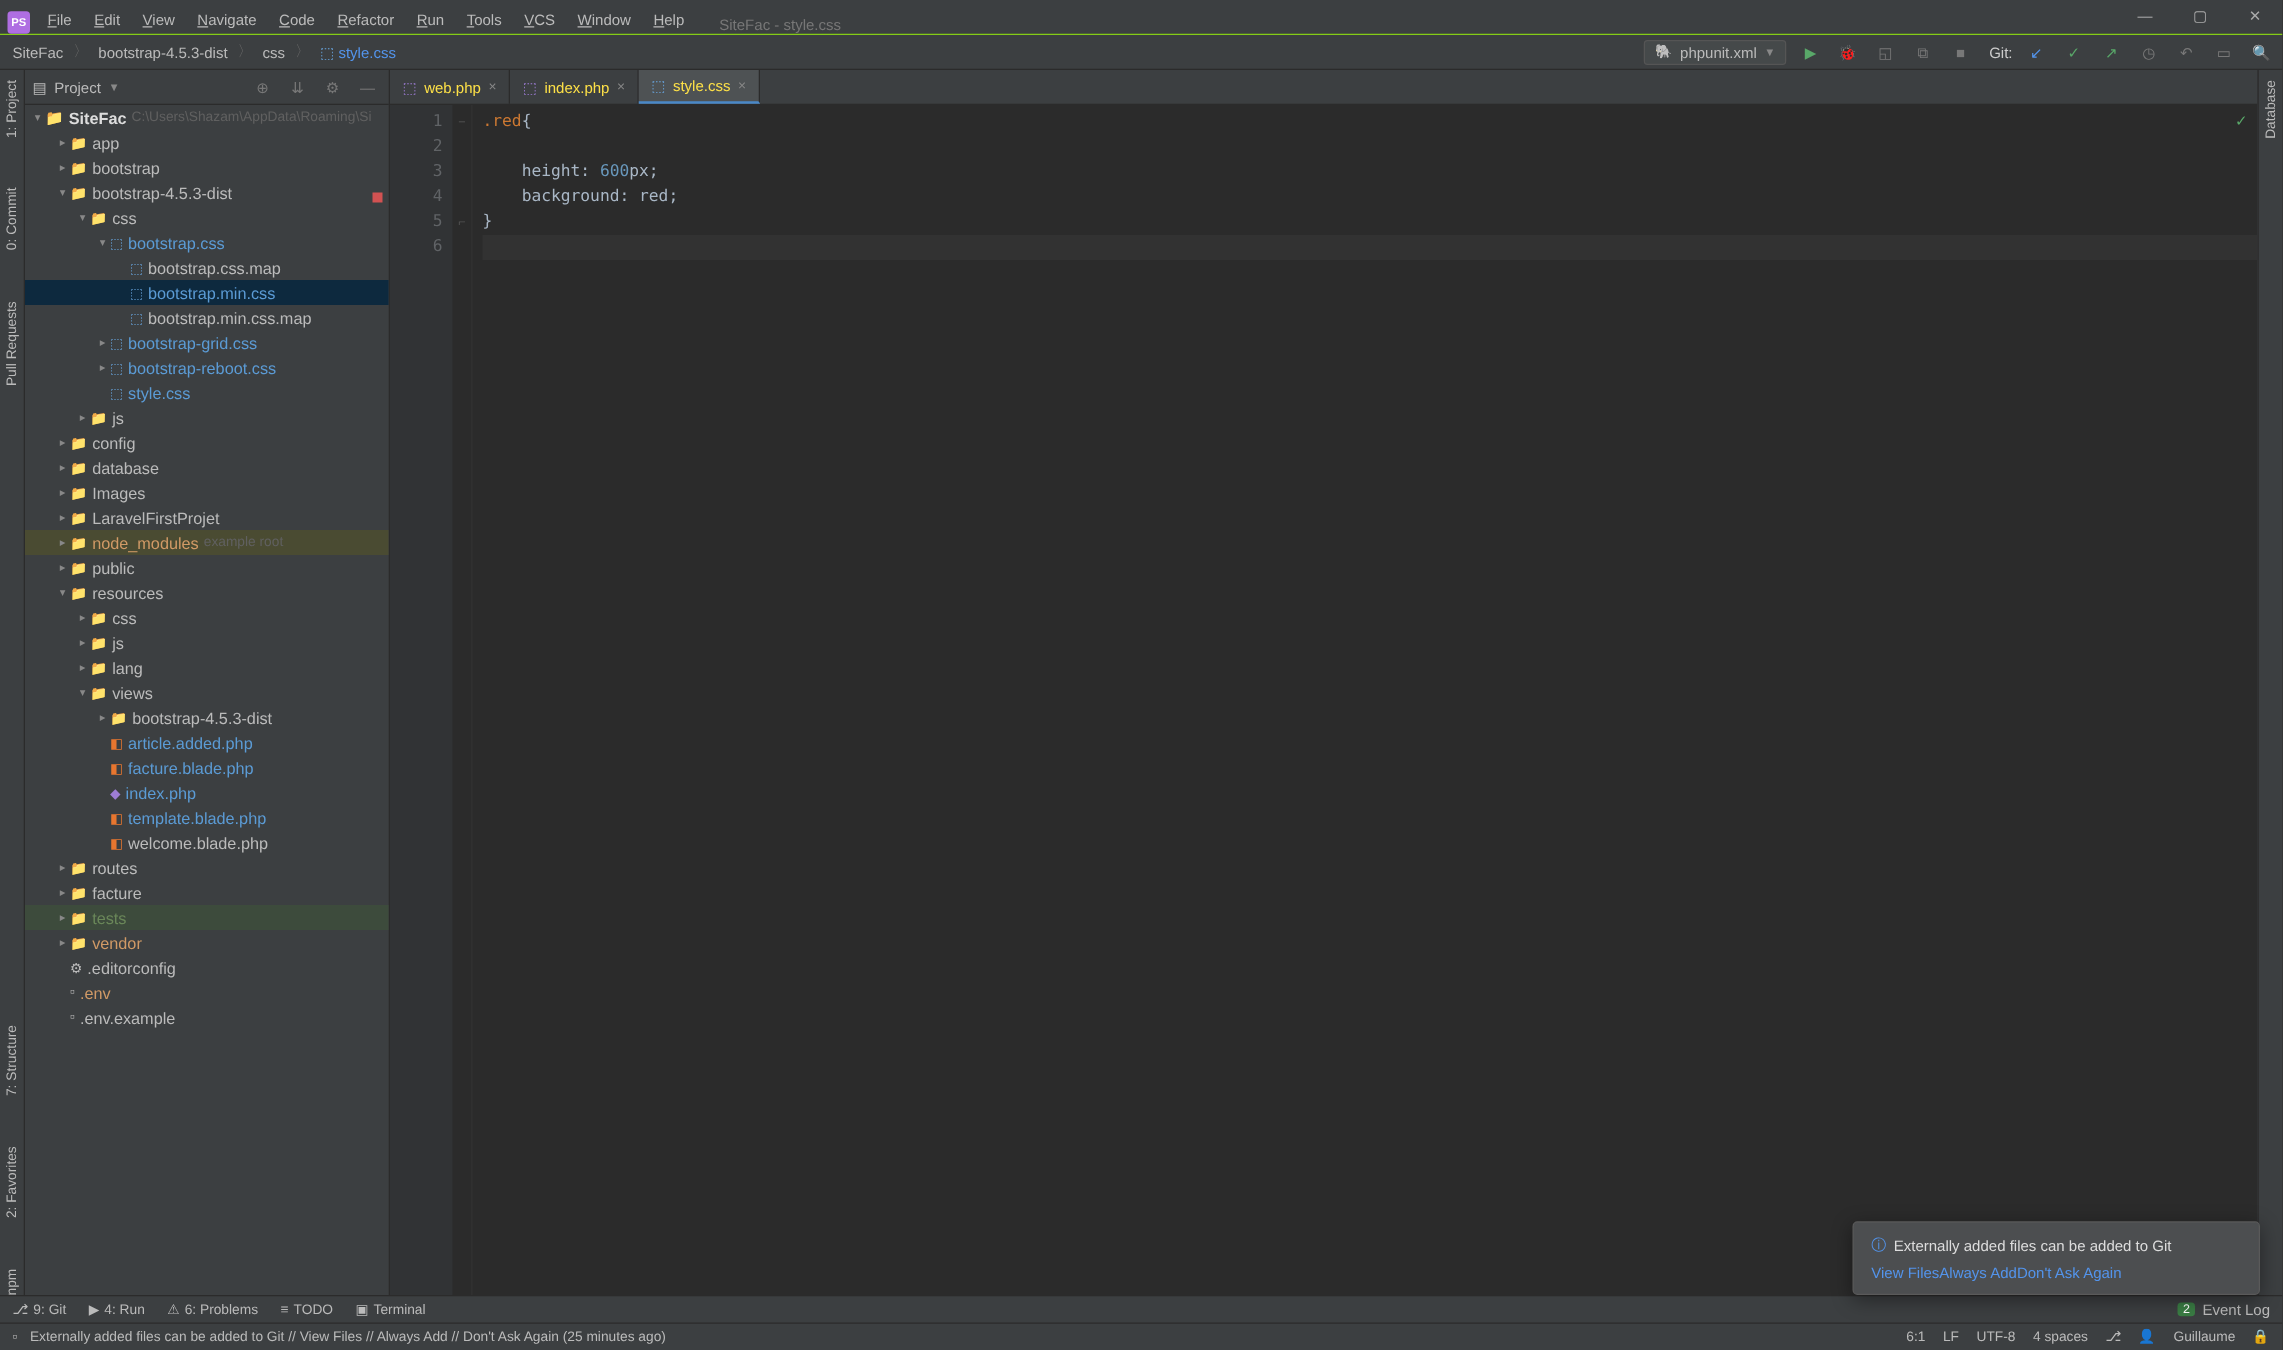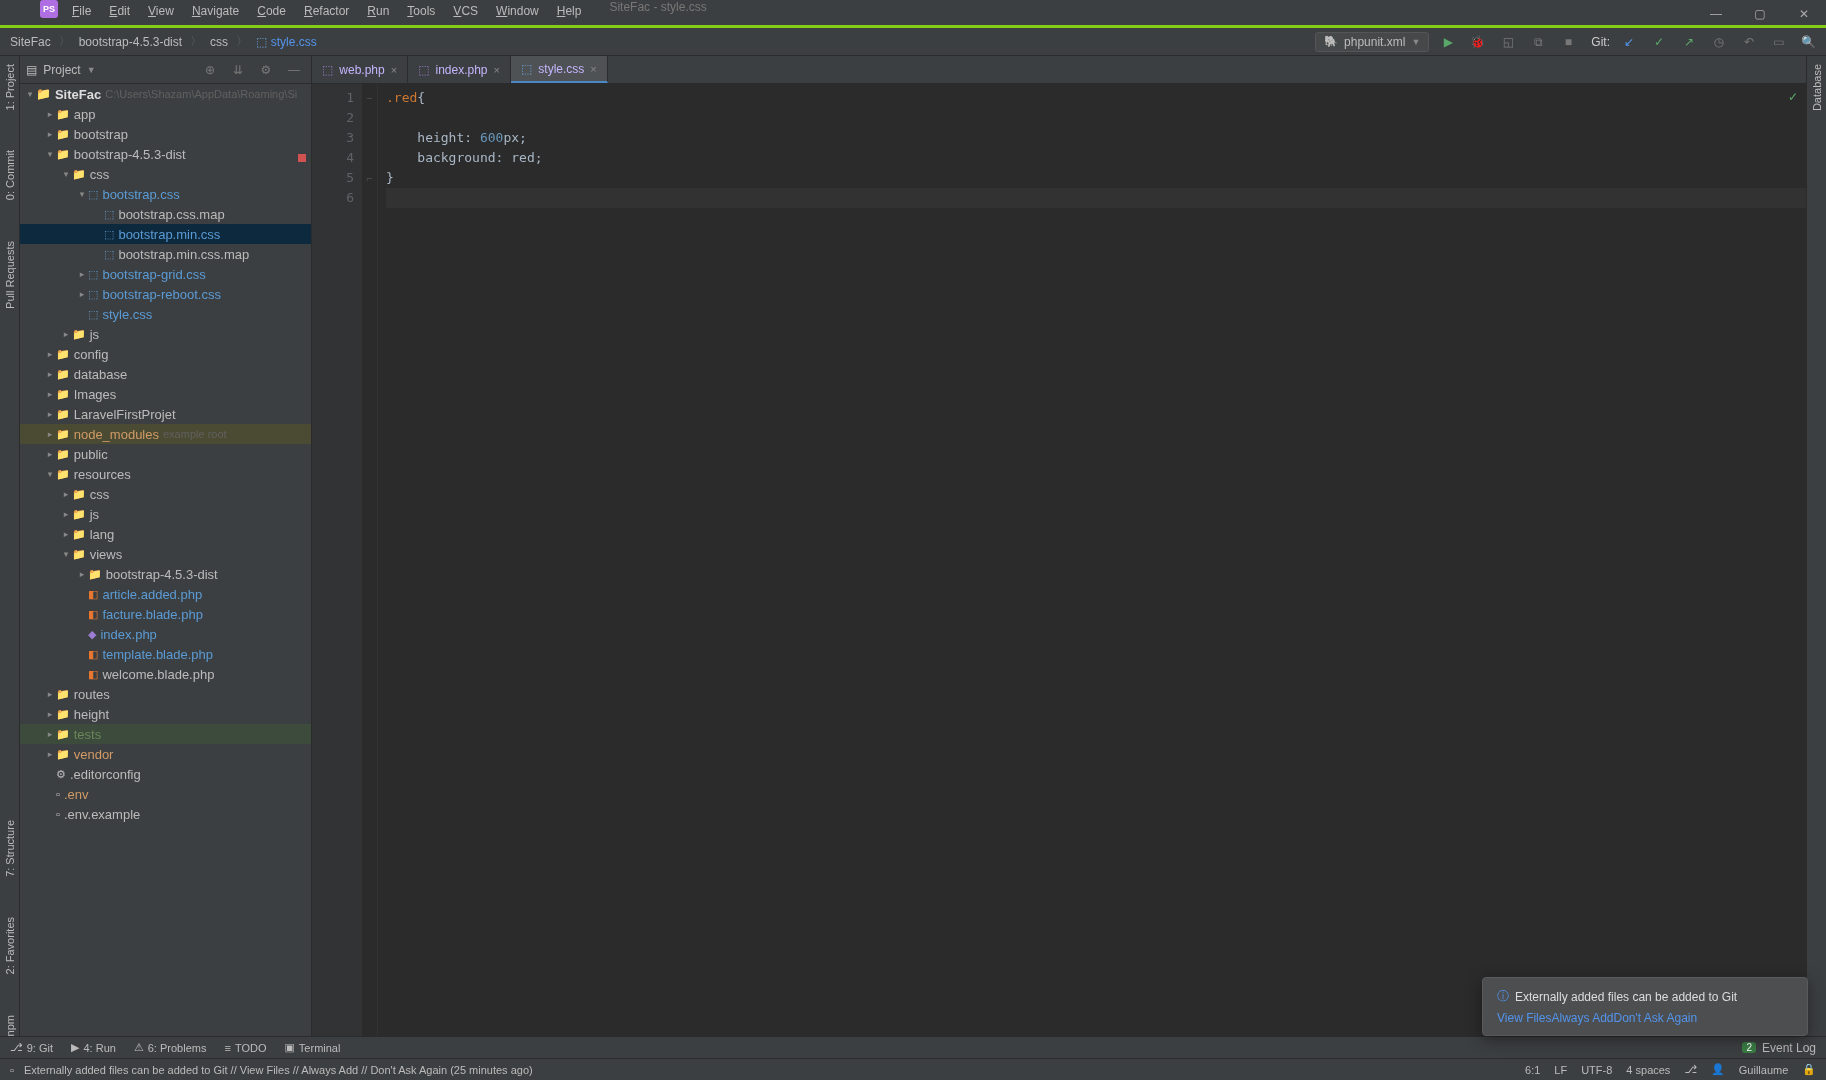--- a/index.html
+++ b/index.html
@@ -12,23 +12,22 @@
   height: 1080px;
   overflow: hidden;
   position: relative;
 }
 
 
 .titlebar {
   height: 28px;
   background: #3c3f41;
   display: flex;
-  align-items: flex-start;
-  border-bottom: 3px solid #84cc16;
-  padding-left: 34px;
+  align-items: flex-end;
+  border-bottom: 1px solid #84cc16;
 }
 .app-icon {
   width: 18px; height: 18px;
   background: #af6ee2;
   margin: 0 6px;
   border-radius: 3px;
   display: flex; align-items: center; justify-content: center;
   font-size: 9px; font-weight: bold; color: #fff;
 }
 .menu { display: flex; gap: 2px; }
@@ -122,21 +121,21 @@
 .tabs {
   height: 28px; background: #3c3f41; display: flex;
   border-bottom: 1px solid #2b2b2b;
 }
 .tab {
   display: flex; align-items: center; padding: 0 10px;
   border-right: 1px solid #2b2b2b; gap: 6px;
   cursor: pointer;
 }
 .tab.active { background: #4e5254; border-bottom: 2px solid #4a88c7; }
-.tab-label { color: #c4b5fd; font-size: 12px; }
+.tab-label { color: #fde047; font-size: 12px; }
 .tab-close { color: #888; font-size: 11px; }
 
 .editor-body { flex: 1; display: flex; position: relative; }
 .gutter {
   width: 50px; background: #313335;
   text-align: right; padding: 4px 8px 0 0;
   color: #606366; font-family: "Consolas", monospace;
   font-size: 13px; line-height: 20px;
   position: relative;
 }
@@ -431,21 +430,21 @@
           <span class="node-label ">welcome.blade.php</span>
         </div>
         <div class="tree-row" style="padding-left: 24px;">
           <span class="arrow">▸</span>
           <span class="icon-file" style="color:#bbb">📁</span>
           <span class="node-label ">routes</span>
         </div>
         <div class="tree-row" style="padding-left: 24px;">
           <span class="arrow">▸</span>
           <span class="icon-file" style="color:#bbb">📁</span>
-          <span class="node-label ">height</span>
+          <span class="node-label ">facture</span>
         </div>
         <div class="tree-row vcs-highlight" style="padding-left: 24px;">
           <span class="arrow">▸</span>
           <span class="icon-file" style="color:#bbb">📁</span>
           <span class="node-label green">tests</span>
         </div>
         <div class="tree-row" style="padding-left: 24px;">
           <span class="arrow">▸</span>
           <span class="icon-file" style="color:#bbb">📁</span>
           <span class="node-label darkorange">vendor</span>

